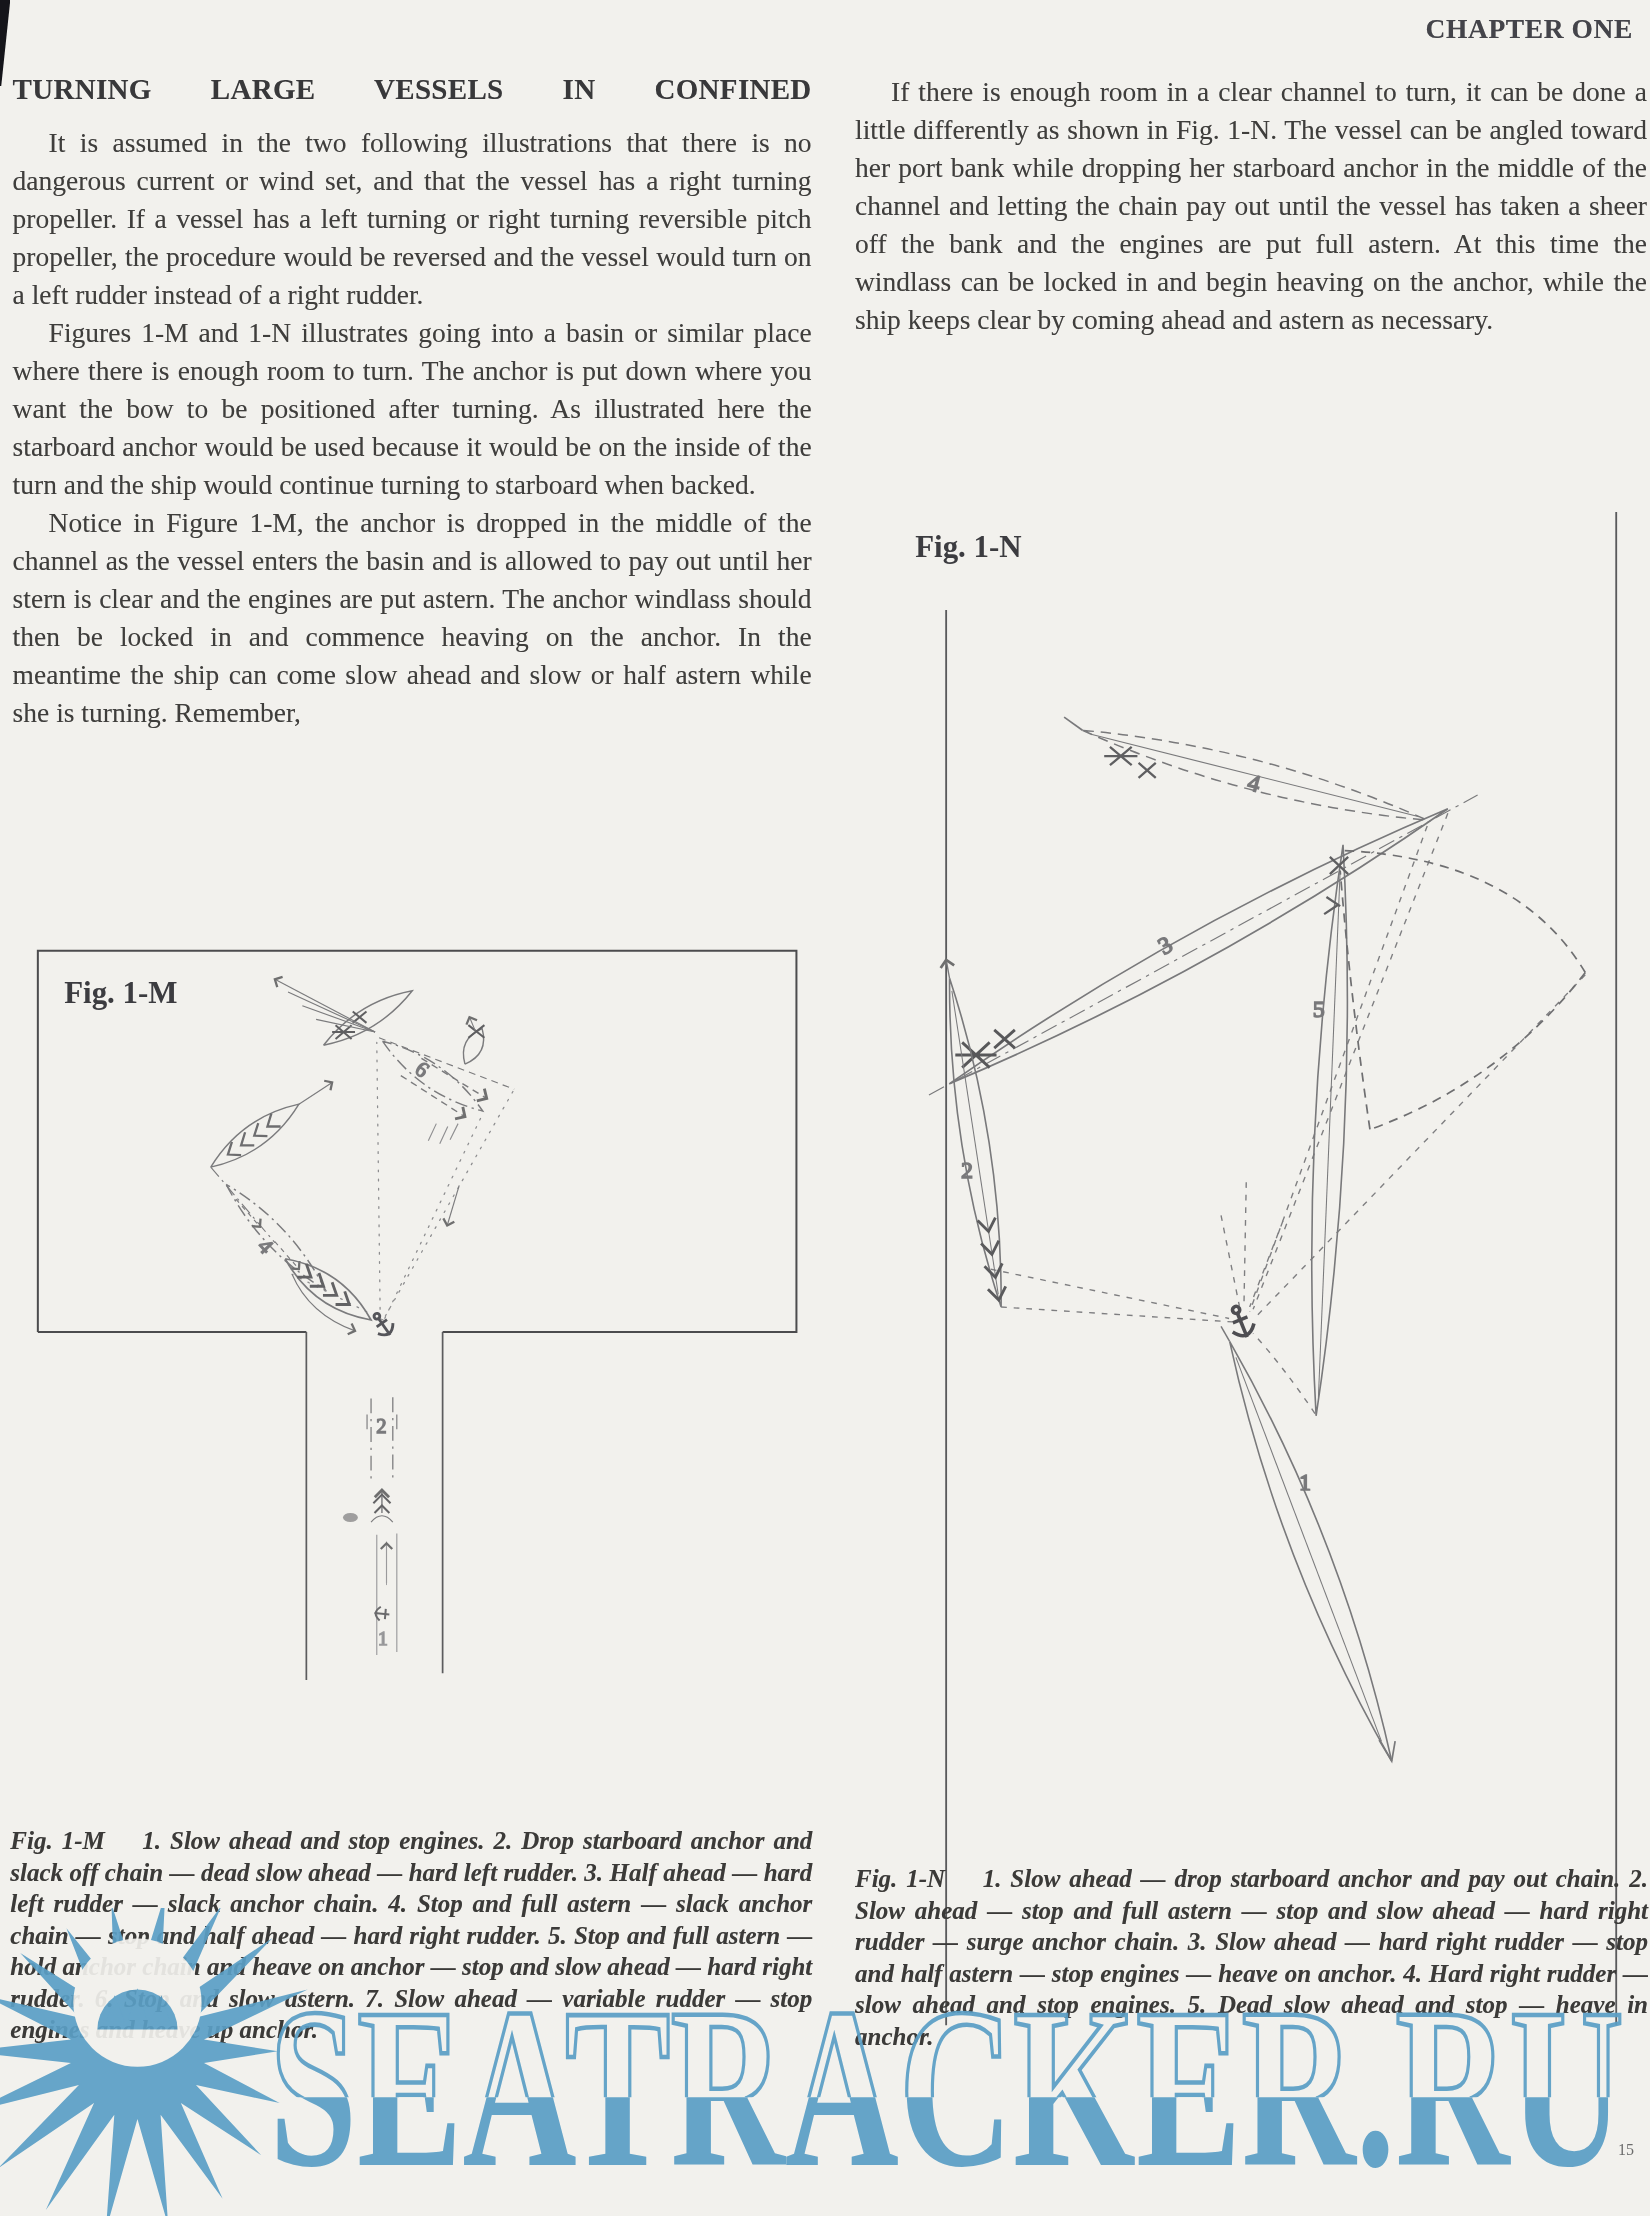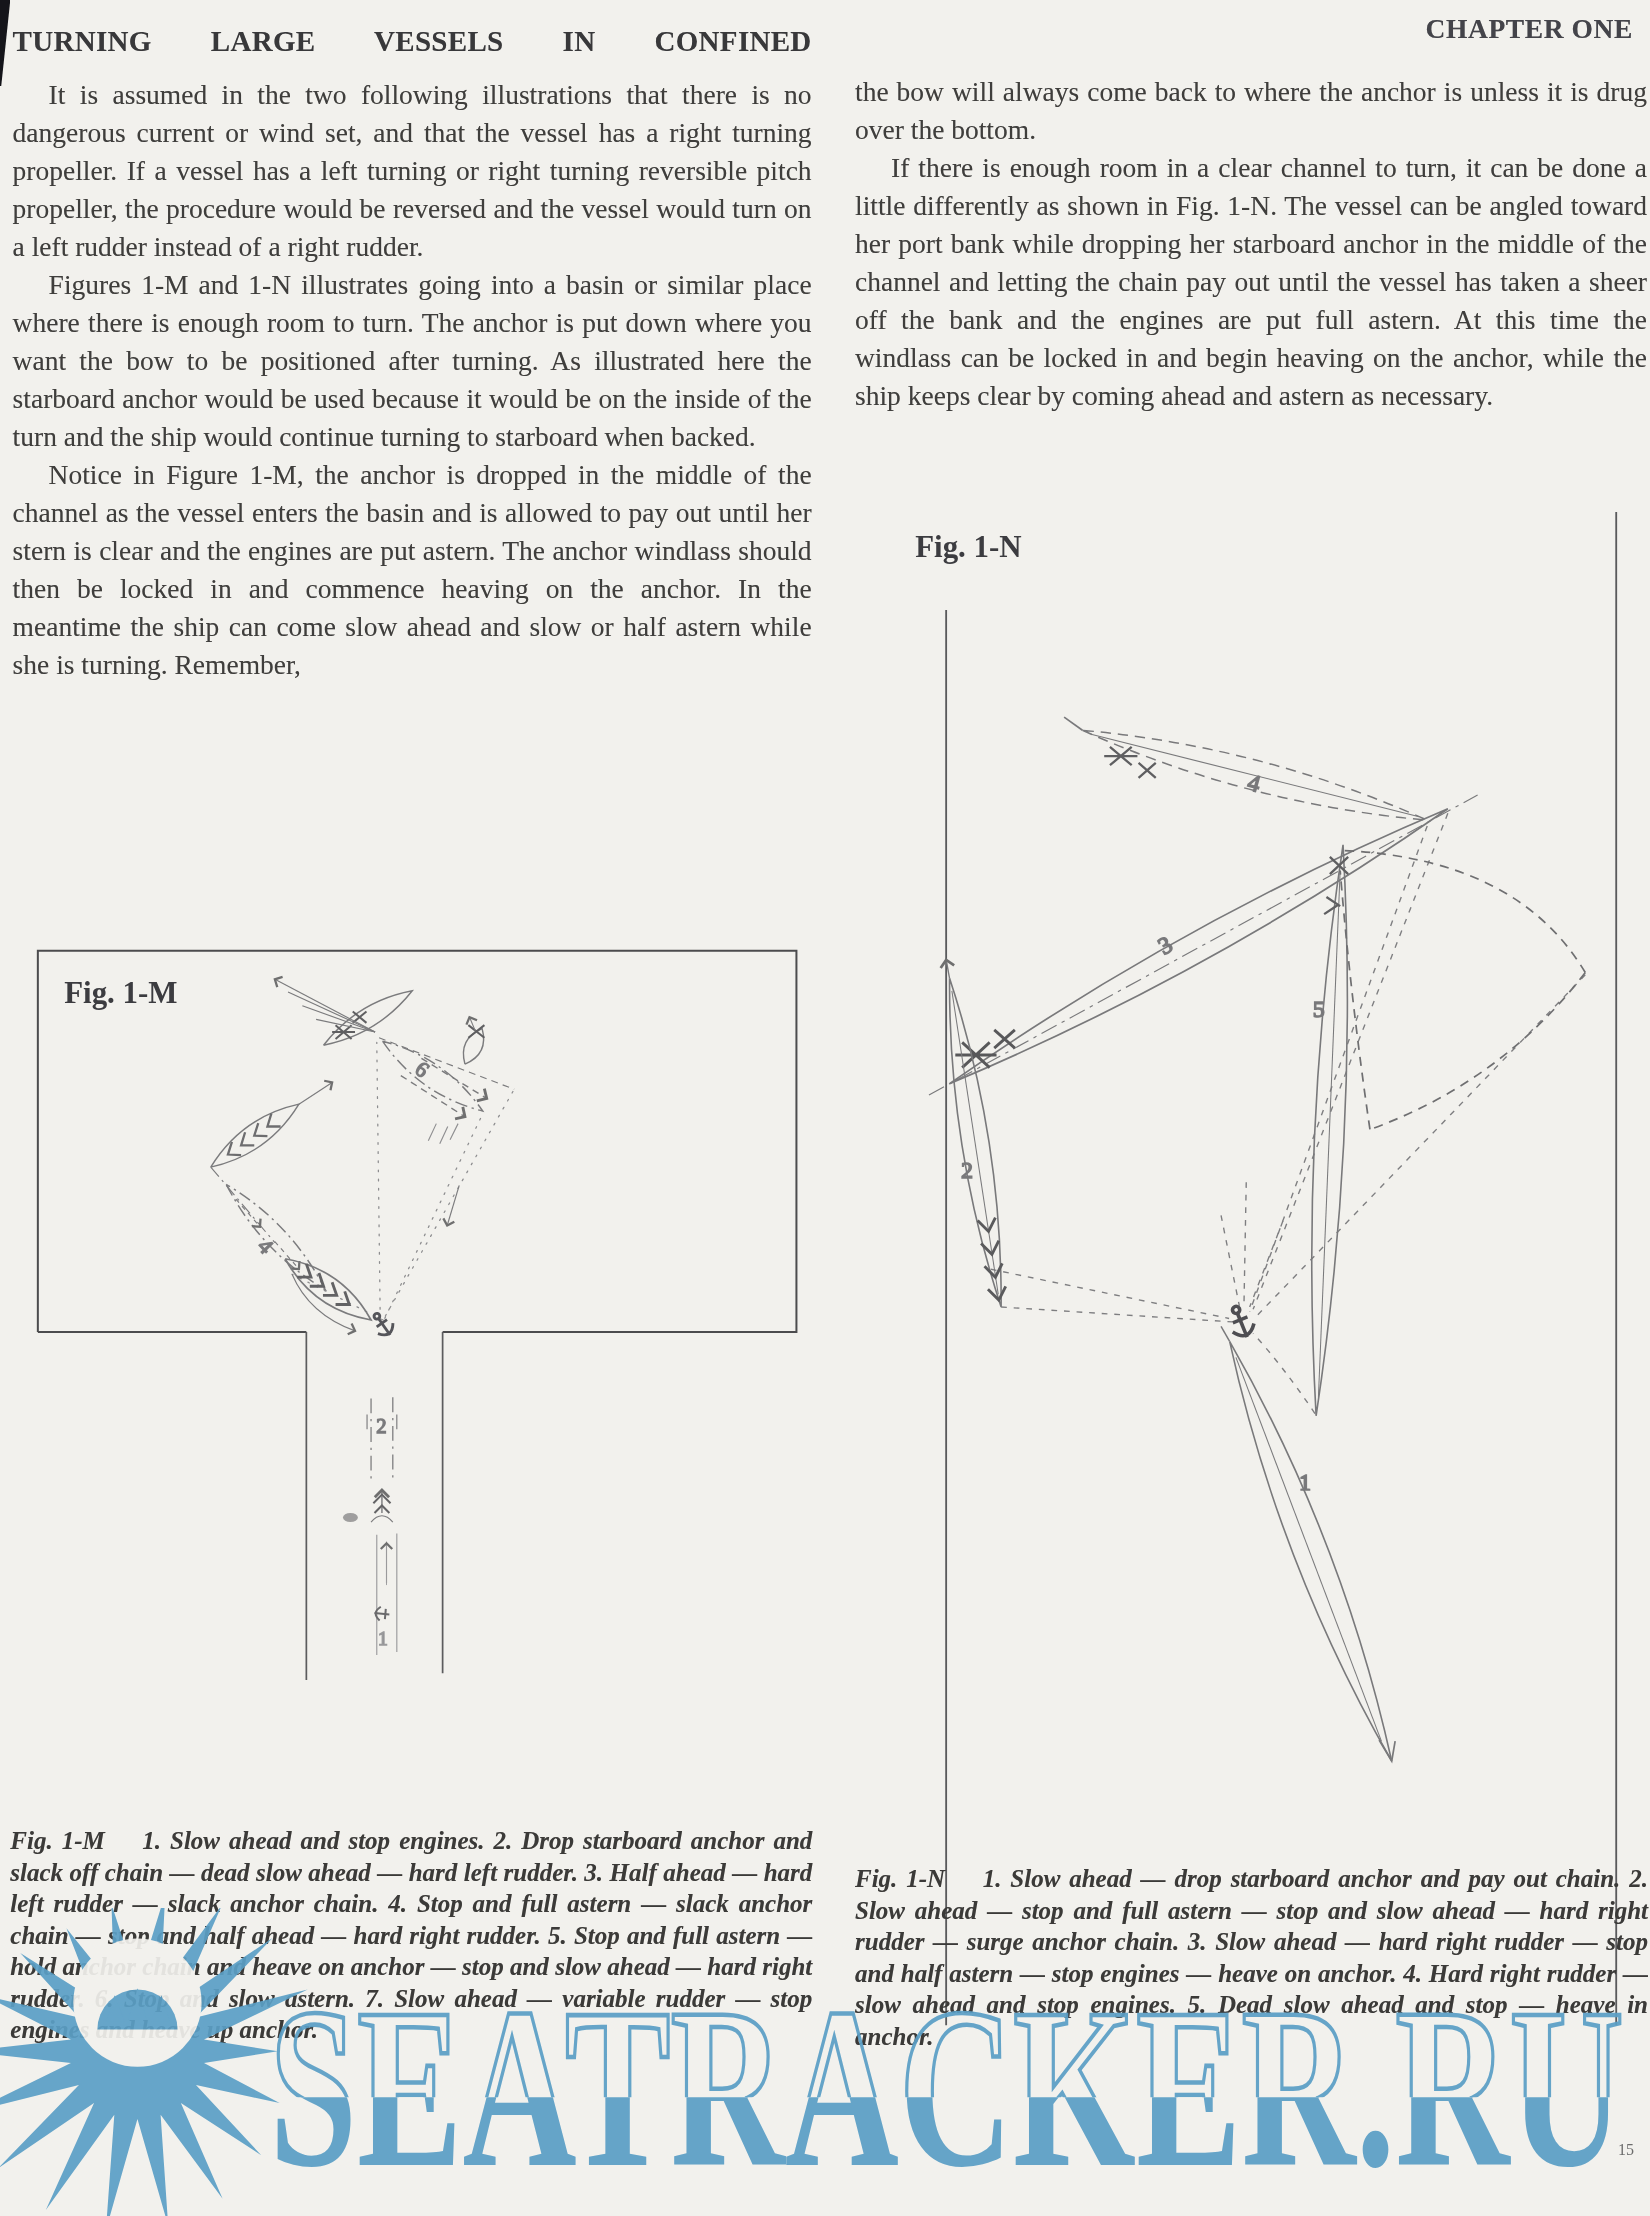--- a/index.html
+++ b/index.html
@@ -3,21 +3,21 @@
 <meta charset="utf-8">
 <style>
   html,body{margin:0;padding:0;background:#888;}
   #page{position:relative;width:1650px;height:2216px;background:#f2f1ed;overflow:hidden;
         font-family:"Liberation Serif", serif;color:#3f3e3c;}
   .col{position:absolute;text-align:justify;font-size:27.5px;line-height:38px;
        text-shadow:0 0 0.6px rgba(70,70,70,.35);}
   #left-col{left:12.6px;top:23px;width:799px;}
   #right-col{left:855px;top:73px;width:792px;}
   .heading-line{font-weight:bold;font-size:29px;line-height:36px;text-align:justify;
-                text-align-last:justify;color:#38383a;letter-spacing:0.3px;}
+                text-align-last:justify;color:#38383a;letter-spacing:0.3px;margin-top:48px;}
   #left-col .body-text{margin-top:17px;}
   p.body-par{margin:0;text-indent:36px;}
   p.body-par.no-indent{text-indent:0;}
   #chapter-head{position:absolute;top:12.6px;right:17px;font-weight:bold;font-size:27.5px;
                 color:#44444a;letter-spacing:0.6px;text-shadow:0 0 0.6px rgba(70,70,70,.4);}
   .figlabel{font-family:"Liberation Serif",serif;font-weight:bold;font-size:54px;fill:#3c3c40;}
   .caption{position:absolute;font-weight:bold;font-style:italic;font-size:25px;line-height:31.5px;
            color:#3b3a38;text-align:justify;z-index:5;text-shadow:0 0 0.6px rgba(60,60,60,.35);}
   #caption-m{left:10.3px;top:1825px;width:802px;}
   #caption-n{left:855px;top:1863px;width:793px;}
@@ -43,21 +43,20 @@
       <div class="heading-line">TURNING LARGE VESSELS IN CONFINED</div>
     </div>
     <div class="body-text">
       <p class="body-par">It is assumed in the two following illustrations that there is no dangerous current or wind set, and that the vessel has a right turning propeller. If a vessel has a left turning or right turning reversible pitch propeller, the procedure would be reversed and the vessel would turn on a left rudder instead of a right rudder.</p>
       <p class="body-par">Figures 1-M and 1-N illustrates going into a basin or similar place where there is enough room to turn. The anchor is put down where you want the bow to be positioned after turning. As illustrated here the starboard anchor would be used because it would be on the inside of the turn and the ship would continue turning to starboard when backed.</p>
       <p class="body-par">Notice in Figure 1-M, the anchor is dropped in the middle of the channel as the vessel enters the basin and is allowed to pay out until her stern is clear and the engines are put astern. The anchor windlass should then be locked in and commence heaving on the anchor. In the meantime the ship can come slow ahead and slow or half astern while she is turning. Remember,</p>
     </div>
   </div>
 
   <div id="right-col" class="col">
-    <p class="body-par no-indent">the bow will always come back to where the anchor is unless it is drug over the bottom.</p>
     <p class="body-par">If there is enough room in a clear channel to turn, it can be done a little differently as shown in Fig. 1-N. The vessel can be angled toward her port bank while dropping her starboard anchor in the middle of the channel and letting the chain pay out until the vessel has taken a sheer off the bank and the engines are put full astern. At this time the windlass can be locked in and begin heaving on the anchor, while the ship keeps clear by coming ahead and astern as necessary.</p>
   </div>
 
   <svg id="fig-m" style="left:34px;top:945px;" width="768" height="750" viewBox="0 0 1340 1310">
     <defs>
       <marker id="ma" markerWidth="14" markerHeight="14" refX="7" refY="7" orient="auto">
         <path d="M2,2 L7,7 L2,12" fill="none" stroke="#6f6f6f" stroke-width="2"></path>
       </marker>
     </defs>
 

